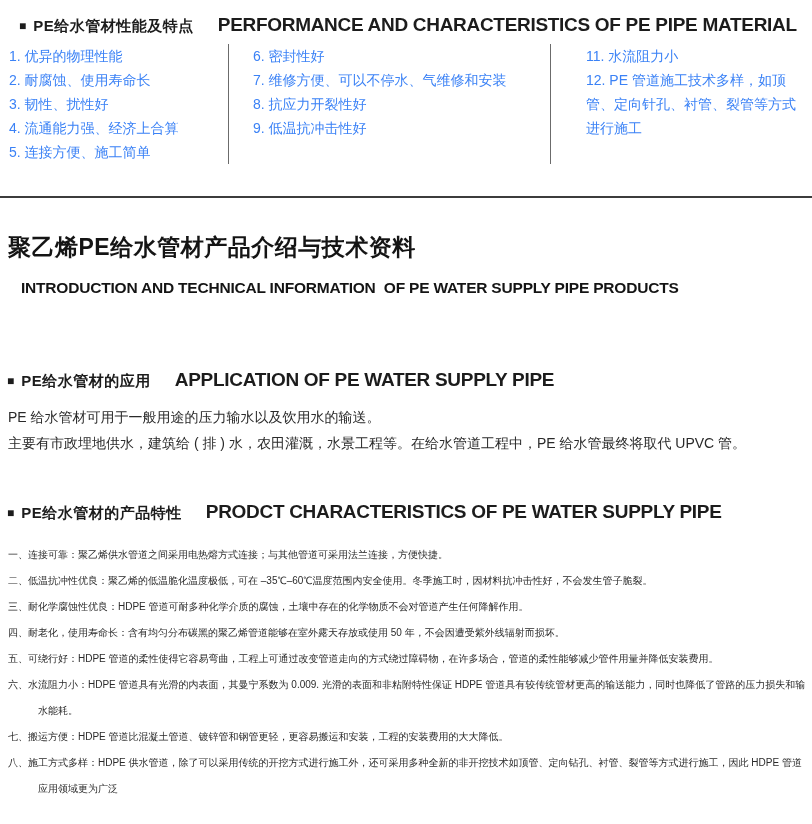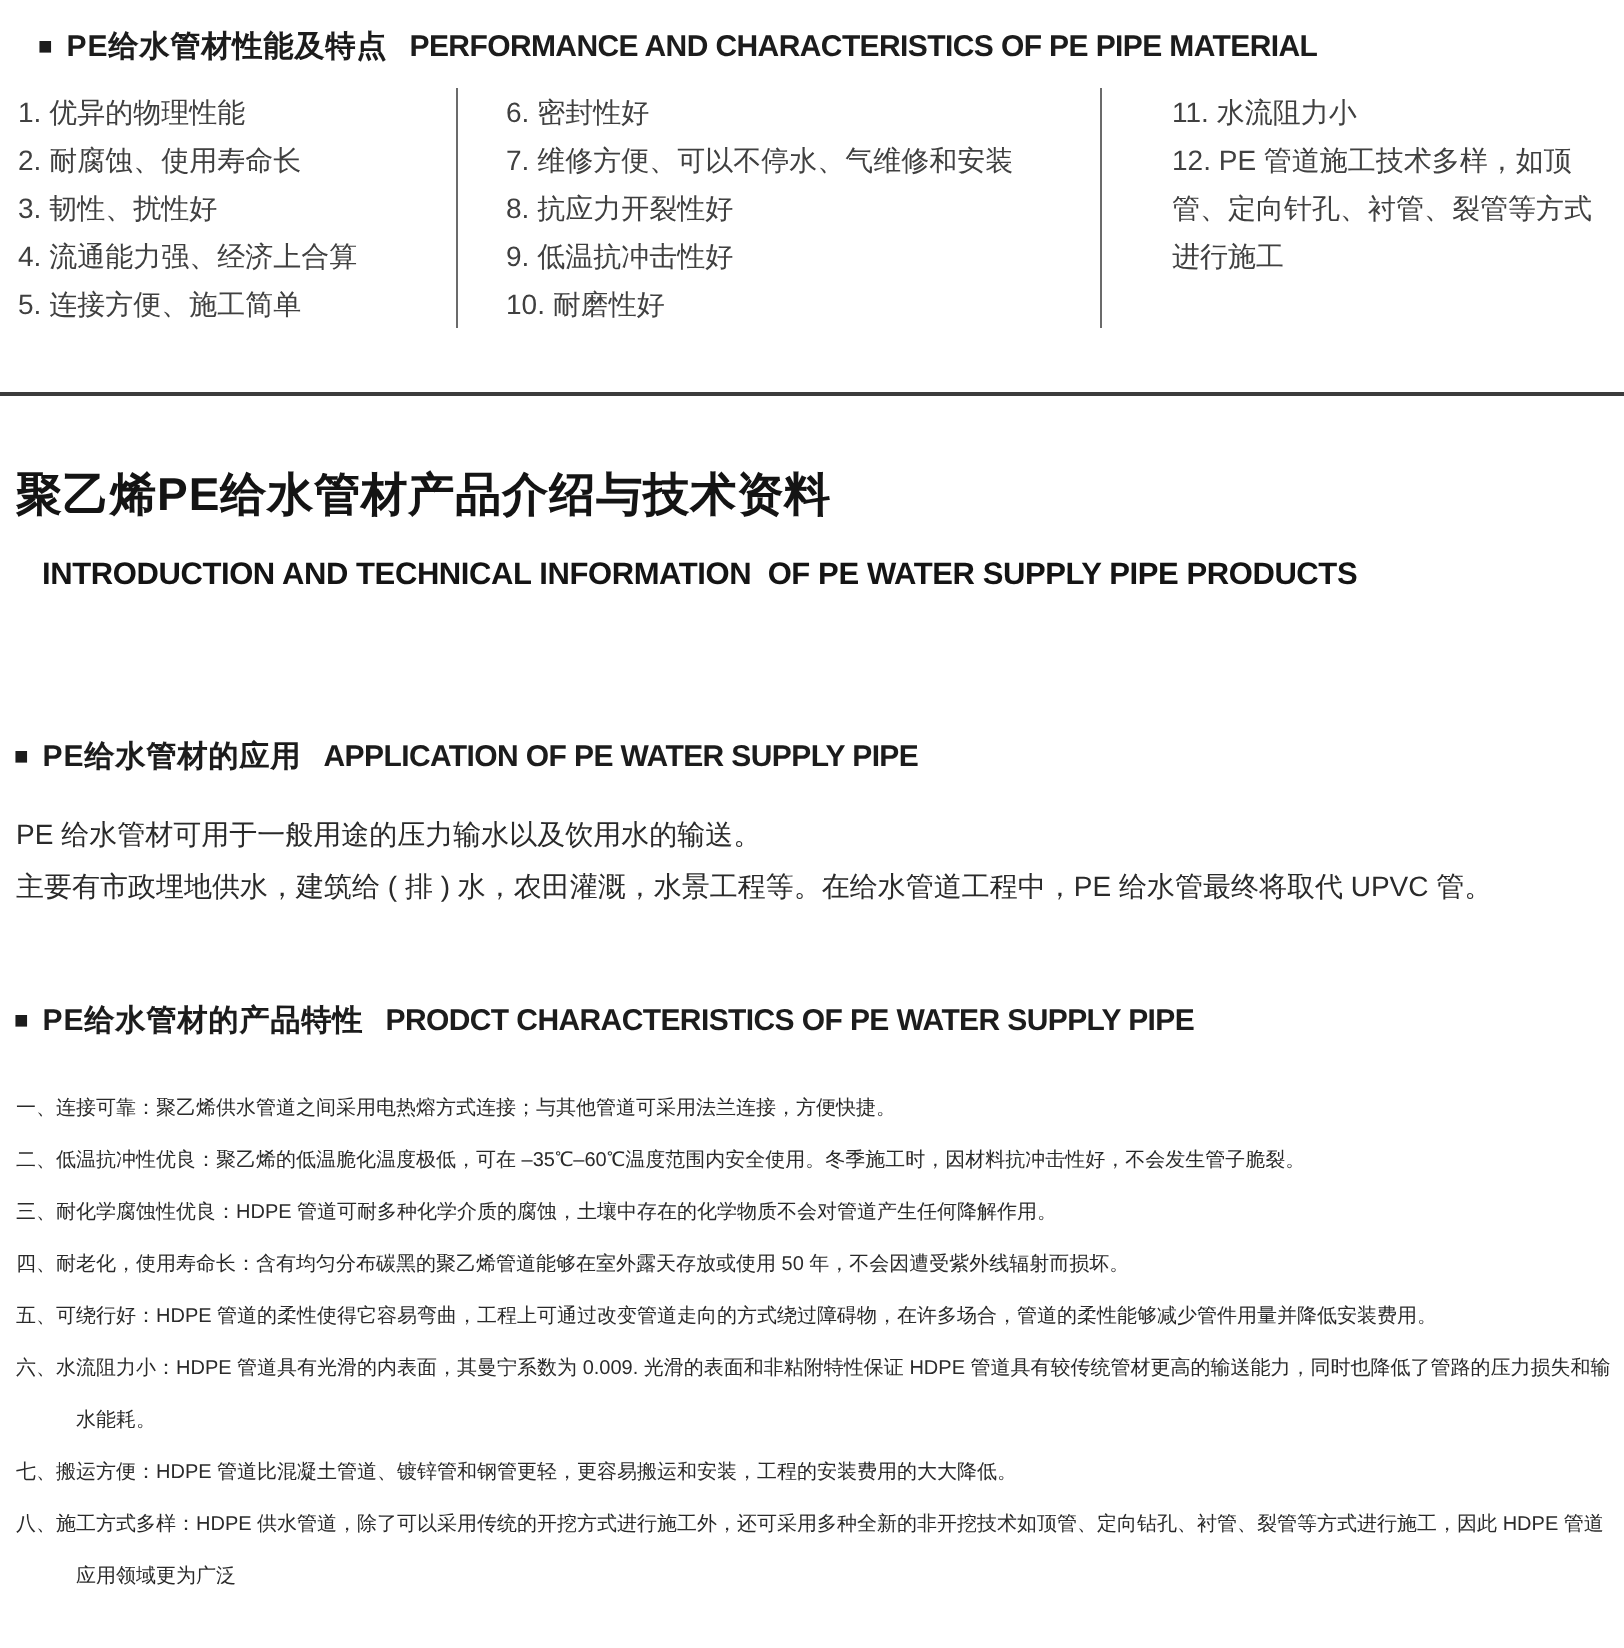--- a/index.html
+++ b/index.html
@@ -28,41 +28,41 @@
     margin-right: 7px;
     color: #1c1c1c;
   }
   .sec-header .h-zh {
     font-size: 15px;
     font-weight: bold;
     color: #1c1c1c;
     letter-spacing: 0.5px;
   }
   .sec-header .h-en {
-    font-size: 15px;
+    font-size: 19px;
     font-weight: bold;
     color: #1c1c1c;
-    margin-left: 11px;
+    margin-left: 24px;
     letter-spacing: -0.3px;
   }
 
   
   .perf-header { top: 14px; left: 19px; }
   .perf-cols {
     top: 44px;
     left: 9px;
     width: 796px;
     display: flex;
     align-items: stretch;
   }
   .pcol p {
     margin: 0;
     font-size: 14px;
     line-height: 24px;
-    color: #404040;
+    color: #3b82f6;
     white-space: nowrap;
   }
   .pcol-1 { width: 219px; }
   .pcol-2 {
     width: 297px;
     border-left: 1px solid #6b6b6b;
     padding-left: 24px;
   }
   .pcol-3 {
     flex: 1;
@@ -137,21 +137,20 @@
       <p>2. 耐腐蚀、使用寿命长</p>
       <p>3. 韧性、扰性好</p>
       <p>4. 流通能力强、经济上合算</p>
       <p>5. 连接方便、施工简单</p>
     </div>
     <div class="pcol pcol-2">
       <p>6. 密封性好</p>
       <p>7. 维修方便、可以不停水、气维修和安装</p>
       <p>8. 抗应力开裂性好</p>
       <p>9. 低温抗冲击性好</p>
-      <p>10. 耐磨性好</p>
     </div>
     <div class="pcol pcol-3">
       <p>11. 水流阻力小</p>
       <p>12. PE 管道施工技术多样，如顶管、定向针孔、衬管、裂管等方式进行施工</p>
     </div>
   </div>
 
   <div class="abs rule"></div>
 
   <h1 class="abs main-title">聚乙烯PE给水管材产品介绍与技术资料</h1>

